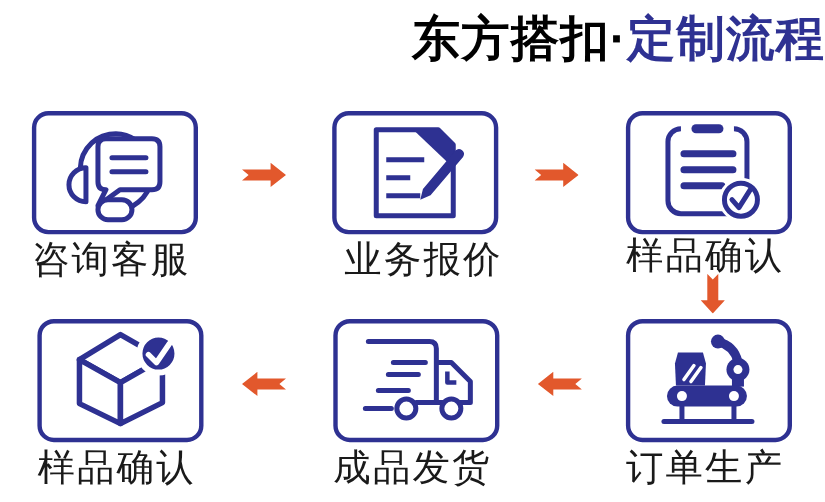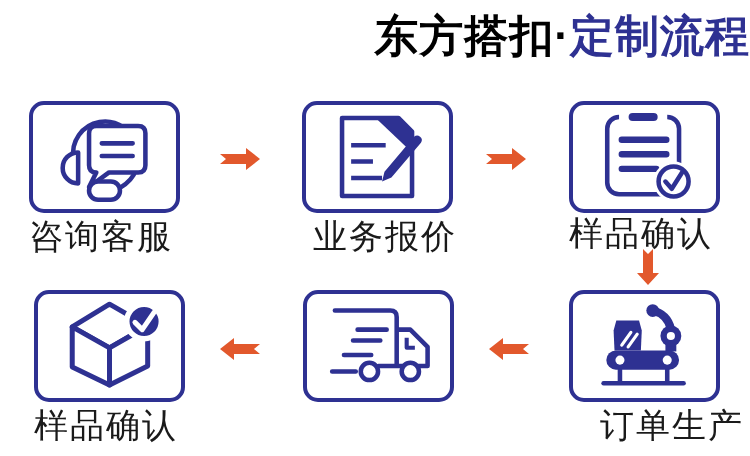--- a/index.html
+++ b/index.html
@@ -104,37 +104,38 @@
       <path class="ln" stroke-width="9" stroke-linecap="round" d="M84 16 Q 100 20 104 36"></path>
       <circle class="fill" cx="84" cy="16" r="7"></circle>
       <rect class="fill" x="98" y="50" width="12" height="11"></rect>
       <circle class="fill" cx="104" cy="44" r="11.5"></circle>
       <circle class="wfill" cx="104" cy="44" r="4.5"></circle>
       <rect class="fill" x="33" y="60" width="80" height="21" rx="10.5"></rect>
       <circle class="wfill" cx="48" cy="70.5" r="5"></circle>
       <circle class="wfill" cx="100" cy="70.5" r="5"></circle>
     </svg>
   </div>
-  <div class="step-label" style="left:600px;top:408px;">订单生产</div>
+  <div class="step-label" style="left:569px;top:408px;">订单生产</div>
 
   <div class="arrow" style="left:489px;top:338px;width:40px;height:22px;">
     <svg viewBox="0 0 40 22">
       <polygon class="afill" points="40,6 14,6 14,0 0,11 14,22 14,16 40,16 34,11"></polygon>
     </svg>
   </div>
 
   <div class="box" style="left:303px;top:290px;">
     <svg viewBox="0 0 150 110">
       <path class="ln" stroke-width="5" stroke-linecap="round" stroke-linejoin="round" d="M27 16 H 88 Q 95 16 95 23 V 77 M95 37 H 110 L 129 56 V 77 H 75"></path>
       <path class="ln" stroke-width="4.5" stroke-linejoin="round" d="M106 46 V 57 H 115"></path>
       <path class="ln" stroke-width="5" stroke-linecap="round" d="M52 37 H 84 M47 49 H 77 M37 65 H 67 M24 83 H 50"></path>
       <circle class="lnf" stroke-width="5" cx="65" cy="83" r="9.5"></circle>
       <circle class="lnf" stroke-width="5" cx="110" cy="83" r="9.5"></circle>
     </svg>
   </div>
+  <div class="step-label" style="left:303px;top:408px;">成品发货</div>
 
   <div class="arrow" style="left:220px;top:338px;width:40px;height:22px;">
     <svg viewBox="0 0 40 22">
       <polygon class="afill" points="40,6 14,6 14,0 0,11 14,22 14,16 40,16 34,11"></polygon>
     </svg>
   </div>
 
   <div class="box" style="left:34px;top:290px;">
     <svg viewBox="0 0 150 110">
       <polygon class="lnf" stroke-width="5.5" stroke-linejoin="round" points="75,9 117,33 75,57 34,34"></polygon>

